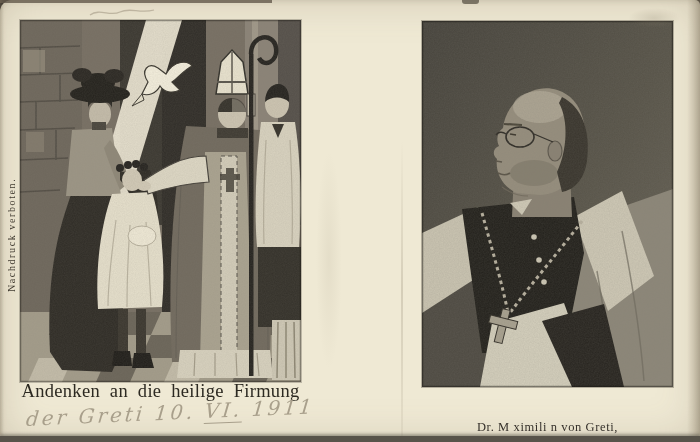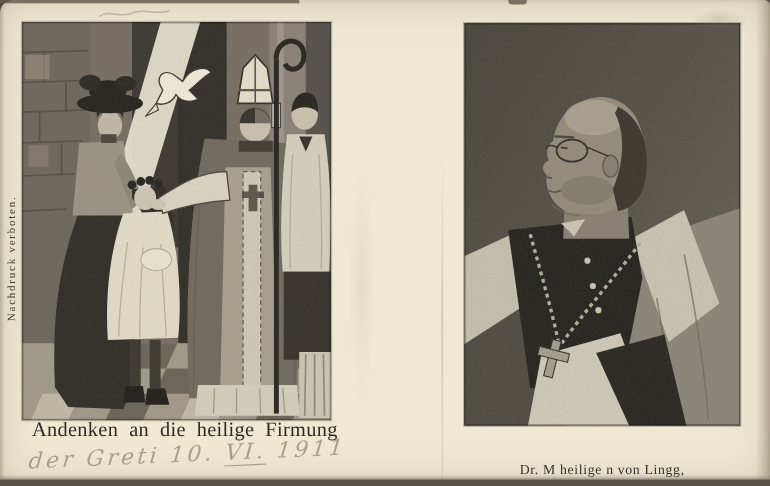--- a/index.html
+++ b/index.html
@@ -3,21 +3,21 @@
 <meta charset="utf-8">
 <style>
   html,body{margin:0;padding:0;background:#3c372f;}
   .stage{position:relative;width:700px;height:442px;overflow:hidden;background:#3c372f;
          font-family:"Liberation Serif","DejaVu Serif",serif;}
   .card{position:absolute;inset:0;background:#efe9d4;border-radius:12px 5px 4px 6px;
         box-shadow:inset 0 0 40px rgba(120,105,80,.25), inset 0 0 6px rgba(100,90,70,.25);}
   .art{position:absolute;display:block;}
   .left-art{left:20px;top:20px;width:281px;height:362px;box-shadow:0 0 0 1px rgba(40,36,28,.25);}
   .right-art{left:422px;top:21px;width:251px;height:366px;box-shadow:0 0 0 1px rgba(40,36,28,.3);}
-  .caption-left{position:absolute;left:14px;top:381px;width:293px;text-align:right;
+  .caption-left{position:absolute;left:14px;top:381px;width:293px;text-align:center;
         font-size:18.5px;color:#2c2921;letter-spacing:.3px;word-spacing:5px;white-space:pre;}
   .caption-right{position:absolute;left:422px;top:392px;width:251px;text-align:center;
         color:#35302a;font-size:12.5px;line-height:14px;letter-spacing:.6px;white-space:pre;}
   .side-note{position:absolute;left:6px;top:292px;transform:rotate(-90deg);transform-origin:left top;
         font-size:10px;letter-spacing:1.6px;color:#403b31;white-space:nowrap;}
   .handwriting{position:absolute;left:26px;top:399px;width:360px;
         font-family:"DejaVu Serif","Liberation Serif",serif;font-style:italic;
         font-size:20px;color:#a89f8b;letter-spacing:3px;transform:rotate(-2.5deg) skewX(-8deg);
         white-space:nowrap;}
   .handwriting .u{border-bottom:1.5px solid #a89f8b;}
@@ -245,21 +245,21 @@
       <path d="M80,166 C88,172 98,175 106,175" fill="none" stroke="#6e6759" stroke-width="1.2" opacity=".8"></path>
       <path d="M88,182 L110,178 L100,194 Z" fill="#d8d3c0" opacity=".9"></path>
     </g>
     <rect x="0" y="0" width="251" height="366" filter="url(#grainR)" opacity=".4"></rect>
     <rect x="0.5" y="0.5" width="250" height="365" fill="none" stroke="rgba(20,18,14,.45)" stroke-width="1.5"></rect>
   </svg>
 
   <div class="side-note">Nachdruck verboten.</div>
   <div class="caption-left">Andenken an die heilige Firmung</div>
   <div class="caption-right">
-    <div>Dr. M heilige n von Lingg,</div>
+    <div>Dr. M ximili n von Greti,</div>
     
   </div>
 
   <div class="handwriting">
     <span>der Greti 10.</span>
     <span class="u">VI.</span>
     <span>1911</span>
   </div>
 
   <svg class="pencil-squiggle" width="70" height="16" xmlns="http://www.w3.org/2000/svg">

